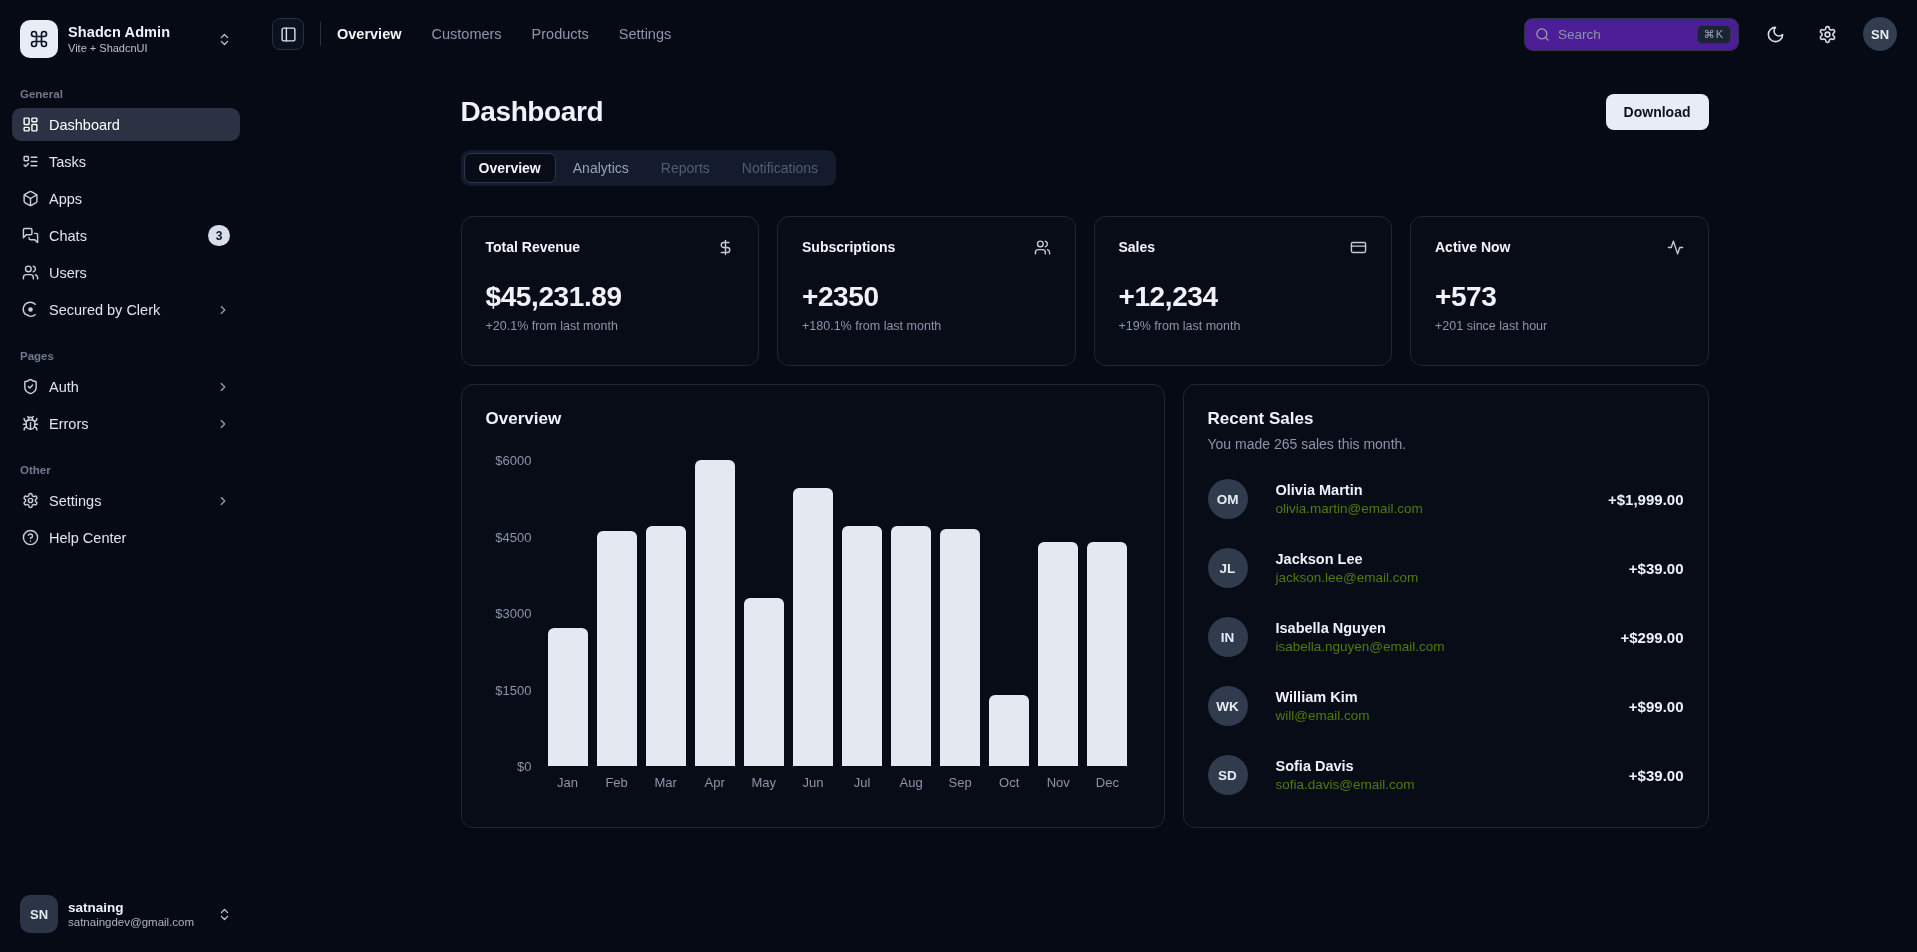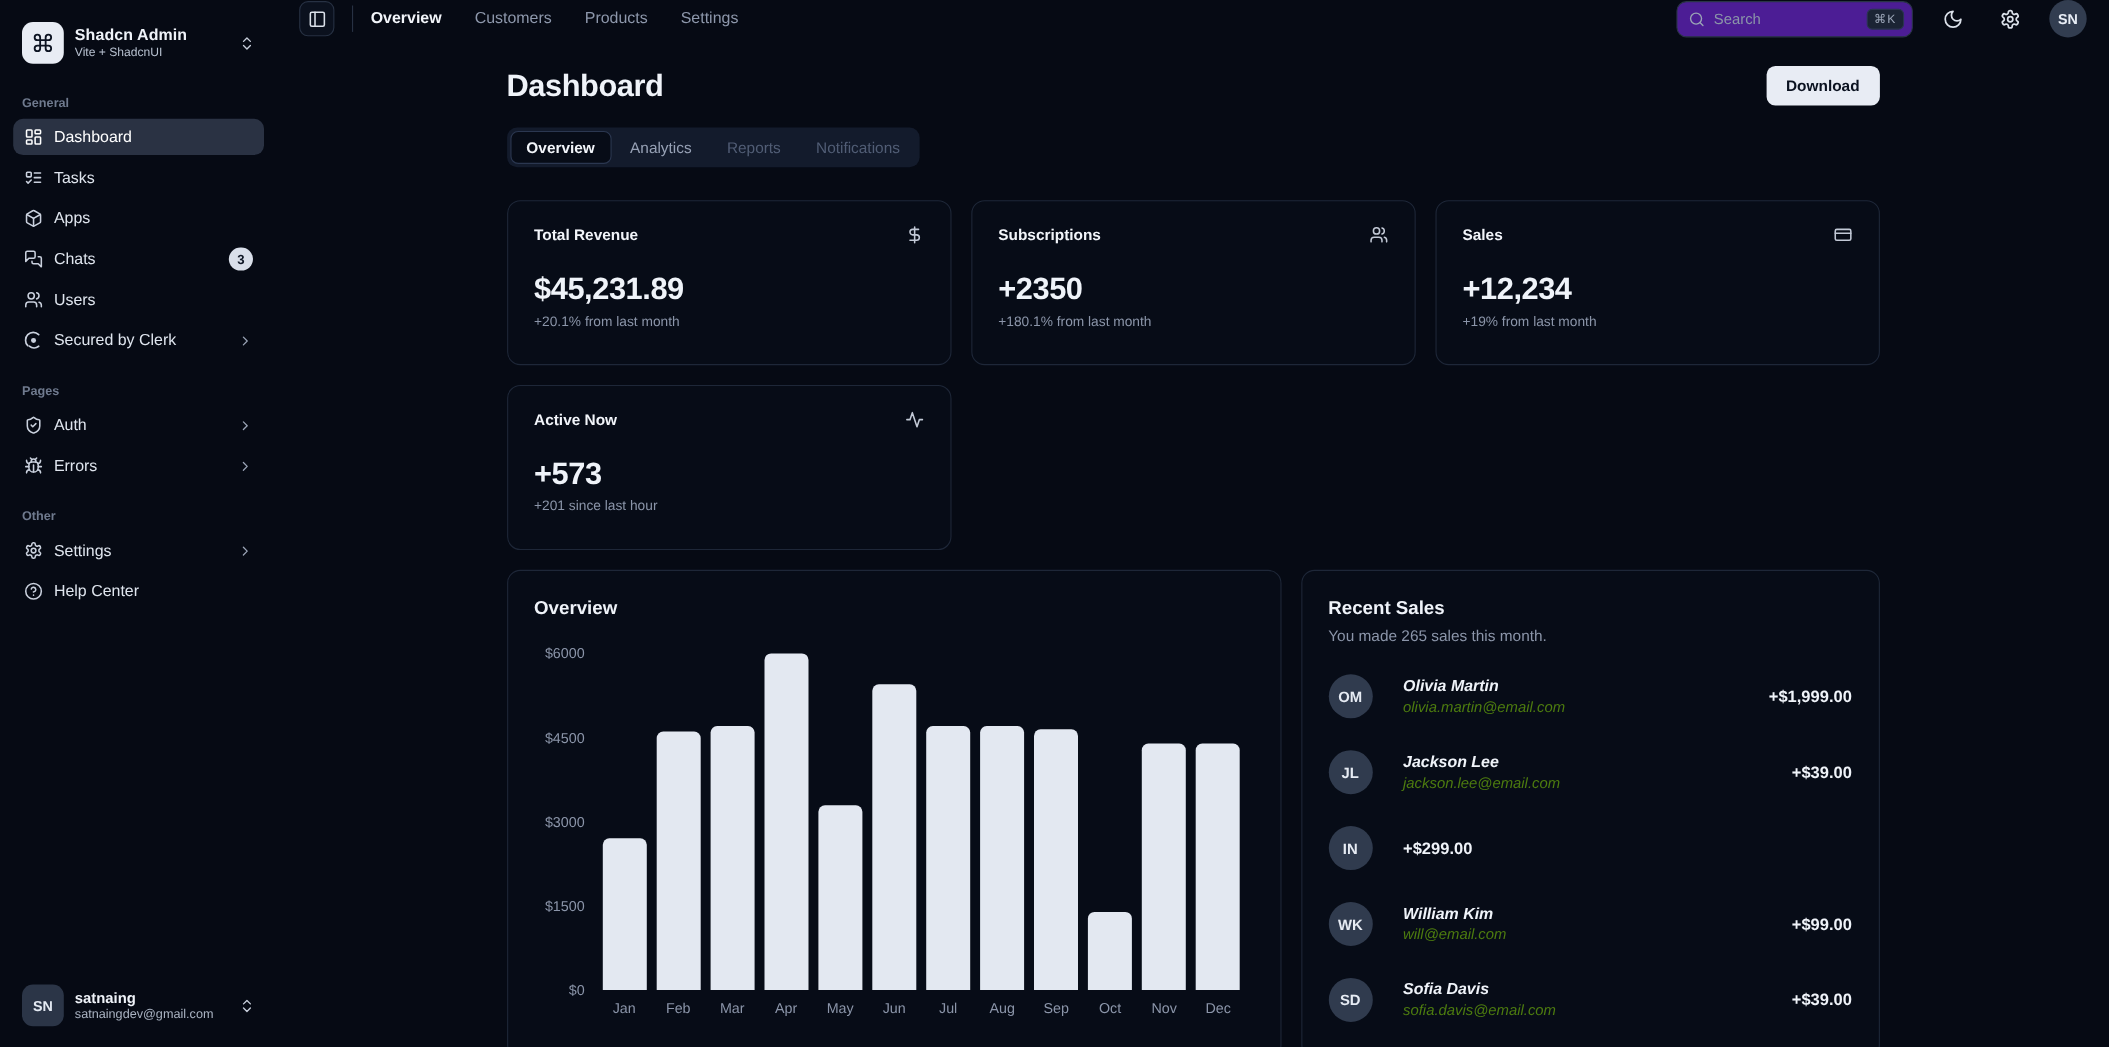--- a/index.html
+++ b/index.html
@@ -54,21 +54,21 @@
   .content { width:1248px; margin:0 auto; padding-top:26px; }
   .page-head { display:flex; align-items:center; justify-content:space-between; }
   .page-title { font-size:28px; font-weight:700; letter-spacing:-.4px; }
   .download-btn { height:36px; padding:0 18px; border-radius:8px; border:none; background:#e8ecf4; color:#0b1220; font-size:14px; font-weight:600; font-family:"Liberation Sans",sans-serif; cursor:pointer; }
 
   .tabs { display:inline-flex; align-items:center; background:#131b2c; border-radius:9px; padding:3px; margin-top:20px; gap:2px; }
   .tab { padding:6px 14px; font-size:14px; border-radius:7px; color:#97a1b5; border:1px solid transparent; cursor:pointer; }
   .tab.active { background:#070c17; border-color:#2b3750; color:#f2f5fa; font-weight:600; }
   .tab.disabled { color:#515d75; cursor:default; }
 
-  .stats { display:grid; grid-template-columns:repeat(3,1fr); gap:18px; margin-top:30px; }
+  .stats { display:grid; grid-template-columns:repeat(4,1fr); gap:18px; margin-top:30px; }
   .stat-card { height:150px; background:#070c17; border:1px solid #1e2738; border-radius:12px; padding:22px 24px; }
   .stat-top { display:flex; align-items:flex-start; justify-content:space-between; }
   .stat-title { font-size:14px; font-weight:600; color:#f2f5fa; }
   .stat-icon { color:#c2c9d6; display:flex; }
   .stat-value { font-size:28px; font-weight:700; letter-spacing:-.4px; margin-top:25px; }
   .stat-change { font-size:12.5px; color:#8b95a9; margin-top:6px; }
 
   .panels { display:grid; grid-template-columns:704px 1fr; gap:18px; margin-top:18px; height:444px; }
   .panel { background:#070c17; border:1px solid #1e2738; border-radius:12px; padding:24px; }
   .panel-title { font-size:17px; font-weight:700; }
@@ -82,21 +82,21 @@
   .y-axis span:nth-child(5){ top:100%; }
   .bars { flex:1; height:306px; display:flex; align-items:flex-end; justify-content:space-between; padding-right:12px; }
   .bar-col { position:relative; width:40px; height:100%; display:flex; align-items:flex-end; justify-content:center; }
   .bar { width:100%; border-radius:6px 6px 0 0; }
   .bar-label { position:absolute; top:calc(100% + 9px); left:50%; transform:translateX(-50%); font-size:13px; color:#8b95a9; }
 
   .sales-list { margin-top:27px; }
   .sale-row { display:flex; align-items:center; gap:28px; margin-bottom:29px; }
   .sale-row:last-child { margin-bottom:0; }
   .sale-avatar { width:40px; height:40px; border-radius:50%; background:#303b4e; color:#e6ebf3; font-size:13.5px; font-weight:600; display:flex; align-items:center; justify-content:center; flex:0 0 40px; }
-  .sale-info { flex:1; min-width:0;font-style:italic; }
+  .sale-info { flex:1; min-width:0; }
   .sale-name { font-size:14.5px; font-weight:600; }
   .sale-email { font-size:13.5px; color:#4d7c0f; margin-top:3px; }
   .sale-amount { font-size:15px; font-weight:700; }
 </style>
 </head>
 <body>
 
 <aside class="sidebar">
   <div class="side-header">
     <div class="logo-box">
@@ -475,20 +475,24 @@
           <div class="sale-row">
             <div class="sale-avatar">JL</div>
             <div class="sale-info">
               <div class="sale-name">Jackson Lee</div>
               <div class="sale-email">jackson.lee@email.com</div>
             </div>
             <div class="sale-amount">+$39.00</div>
           </div>
           <div class="sale-row">
             <div class="sale-avatar">IN</div>
+            <div class="sale-info">
+              <div class="sale-name">Isabella Nguyen</div>
+              <div class="sale-email">isabella.nguyen@email.com</div>
+            </div>
             <div class="sale-amount">+$299.00</div>
           </div>
           <div class="sale-row">
             <div class="sale-avatar">WK</div>
             <div class="sale-info">
               <div class="sale-name">William Kim</div>
               <div class="sale-email">will@email.com</div>
             </div>
             <div class="sale-amount">+$99.00</div>
           </div>

